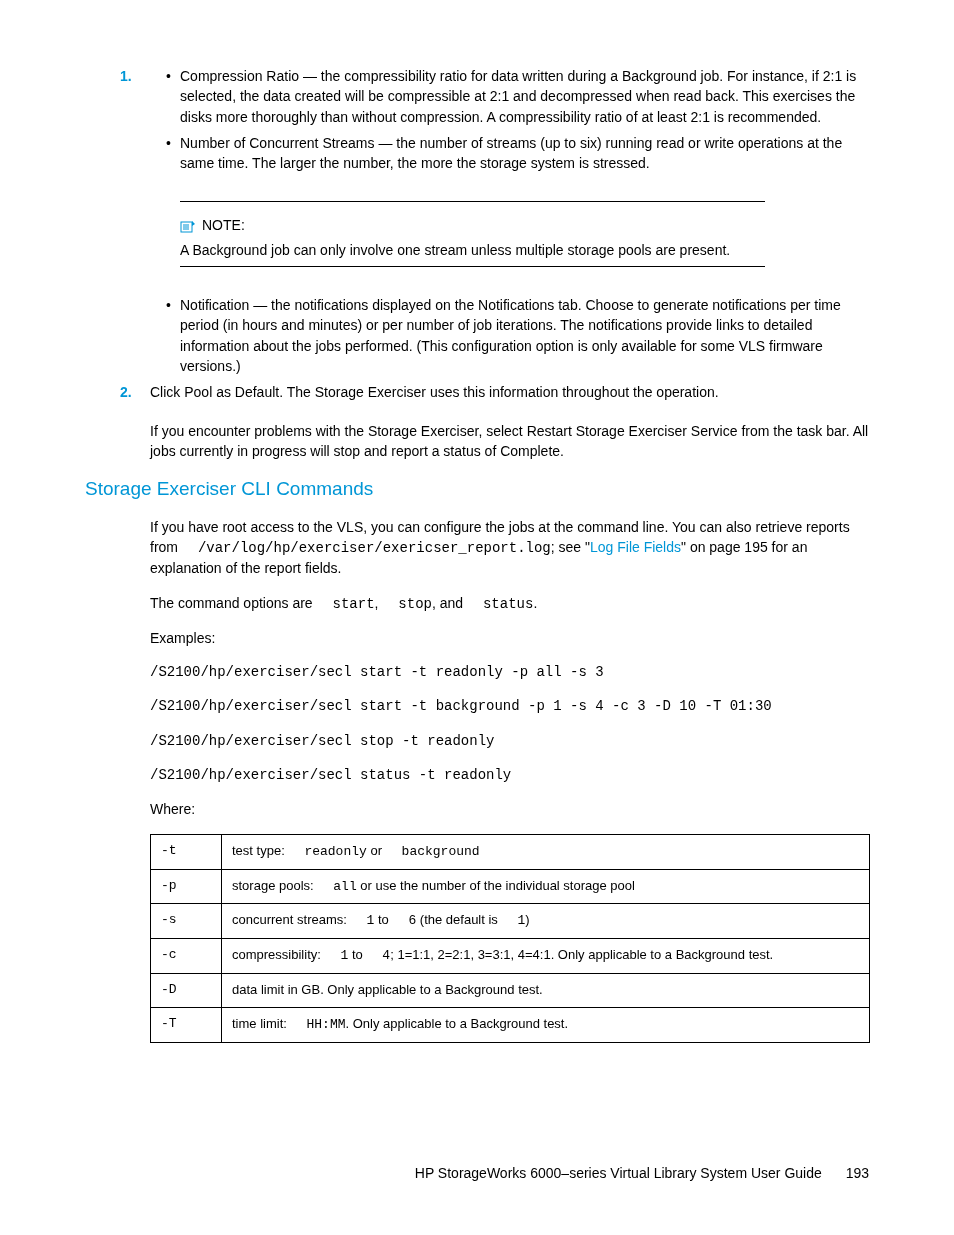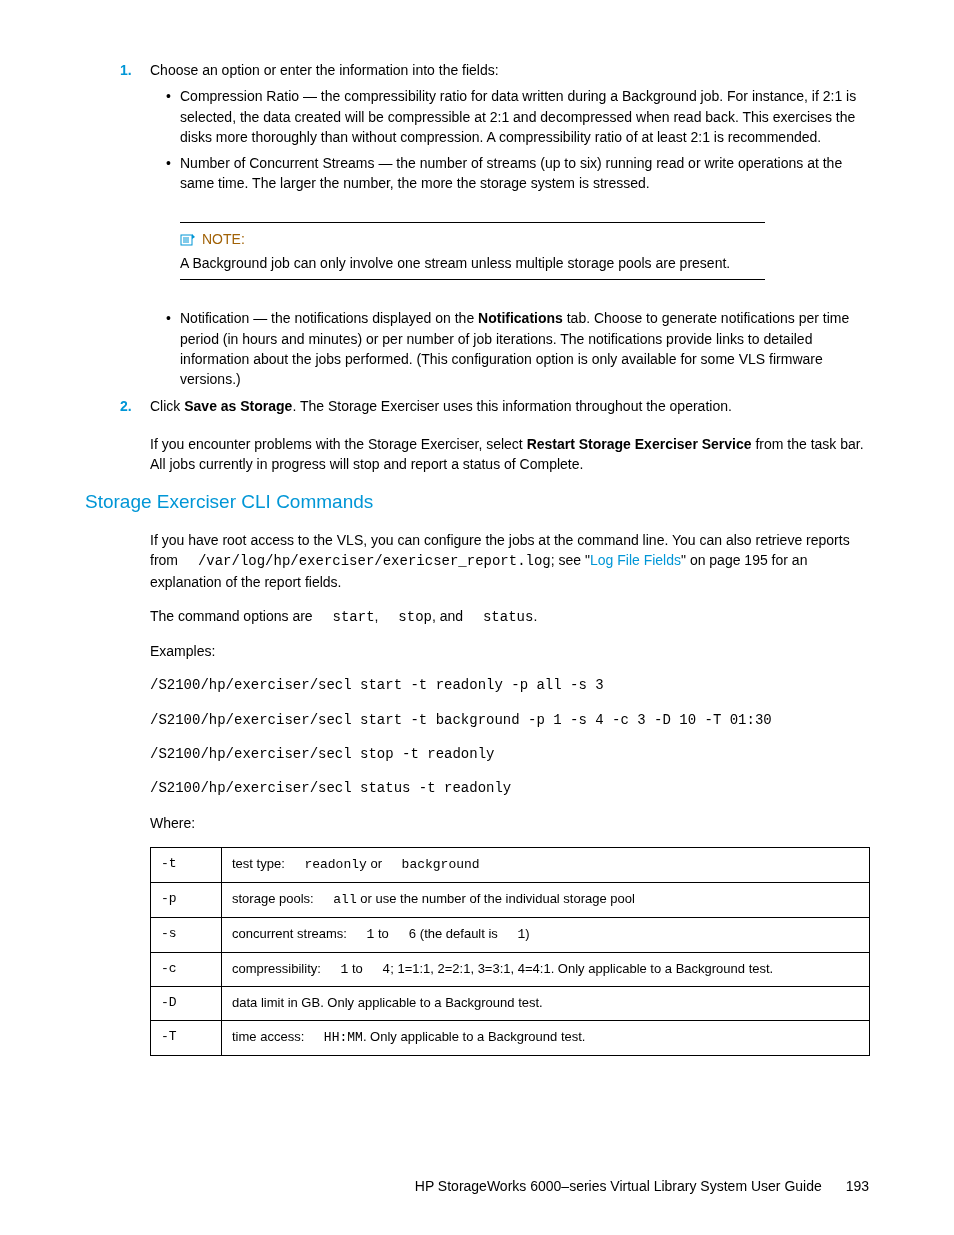--- a/index.html
+++ b/index.html
@@ -46,23 +46,23 @@
     margin: 18px 0 18px 30px;
     padding: 10px 0;
     width: 585px;
   }
   .note-rule {
     border-top: 1px solid #000;
     height: 0;
     margin: 0;
   }
   .note-head {
-    color: #a16207;
+    color: #000000;
     font-size: 14px;
-    margin: 6px 0 4px 0;
+    margin: 13px 0 4px 0;
     display: flex;
     align-items: center;
     gap: 6px;
   }
   .note-head .icon {
     display:inline-block;
     width:16px; height:14px;
   }
   .note-body { margin: 0 0 6px 0; }
   p.body {
@@ -95,29 +95,28 @@
     font-family: "Courier New", monospace;
     width: 50px;
   }
   .footer {
     margin-top: 120px;
     text-align: right;
     padding-right: 0;
     font-size: 14px;
   }
   .footer .pn { margin-left: 20px; }
-  b { font-weight: bold; }
+  b { font-weight: normal; }
 </style>
 </head>
 <body>
 
 <ol class="main">
   <li>
     <span class="num">1.</span>
-    <span>Choose an option or enter the information into the fields:</span>
     <ul class="sub">
       <li>Compression Ratio — the compressibility ratio for data written during a Background job. For instance, if 2:1 is selected, the data created will be compressible at 2:1 and decompressed when read back. This exercises the disks more thoroughly than without compression. A compressibility ratio of at least 2:1 is recommended.</li>
       <li>Number of Concurrent Streams — the number of streams (up to six) running read or write operations at the same time. The larger the number, the more the storage system is stressed.</li>
     </ul>
 
     <div class="note-box">
       <div class="note-rule"></div>
       <div class="note-head">
         <span class="icon">
           <svg viewBox="0 0 16 14" width="16" height="14">
@@ -133,21 +132,21 @@
       <div class="note-body">A Background job can only involve one stream unless multiple storage pools are present.</div>
       <div class="note-rule"></div>
     </div>
 
     <ul class="sub">
       <li><span>Notification — the notifications displayed on the </span><b>Notifications</b><span> tab. Choose to generate notifications per time period (in hours and minutes) or per number of job iterations. The notifications provide links to detailed information about the jobs performed. (This configuration option is only available for some VLS firmware versions.)</span></li>
     </ul>
   </li>
   <li>
     <span class="num">2.</span>
-    <span>Click </span><b>Save as Storage</b><span>. The Storage Exerciser uses this information throughout the operation.</span>
+    <span>Click </span><b>Pool as Default</b><span>. The Storage Exerciser uses this information throughout the operation.</span>
   </li>
 </ol>
 
 <p class="body">
   <span>If you encounter problems with the Storage Exerciser, select </span><b>Restart Storage Exerciser Service</b><span> from the task bar. All jobs currently in progress will stop and report a status of Complete.</span>
 </p>
 
 <h2 class="sec">Storage Exerciser CLI Commands</h2>
 
 <p class="body">
@@ -184,21 +183,21 @@
   <tr>
     <td class="flag">-c</td>
     <td><span>compressibility: </span><span class="mono">1</span><span> to </span><span class="mono">4</span><span>; 1=1:1, 2=2:1, 3=3:1, 4=4:1. Only applicable to a Background test.</span></td>
   </tr>
   <tr>
     <td class="flag">-D</td>
     <td>data limit in GB. Only applicable to a Background test.</td>
   </tr>
   <tr>
     <td class="flag">-T</td>
-    <td><span>time access: </span><span class="mono">HH:MM</span><span>. Only applicable to a Background test.</span></td>
+    <td><span>time limit: </span><span class="mono">HH:MM</span><span>. Only applicable to a Background test.</span></td>
   </tr>
 </tbody>
   </table>
 
 <div class="footer">
   <span>HP StorageWorks 6000–series Virtual Library System User Guide</span>
   <span class="pn">193</span>
 </div>
 
 </body></html>

